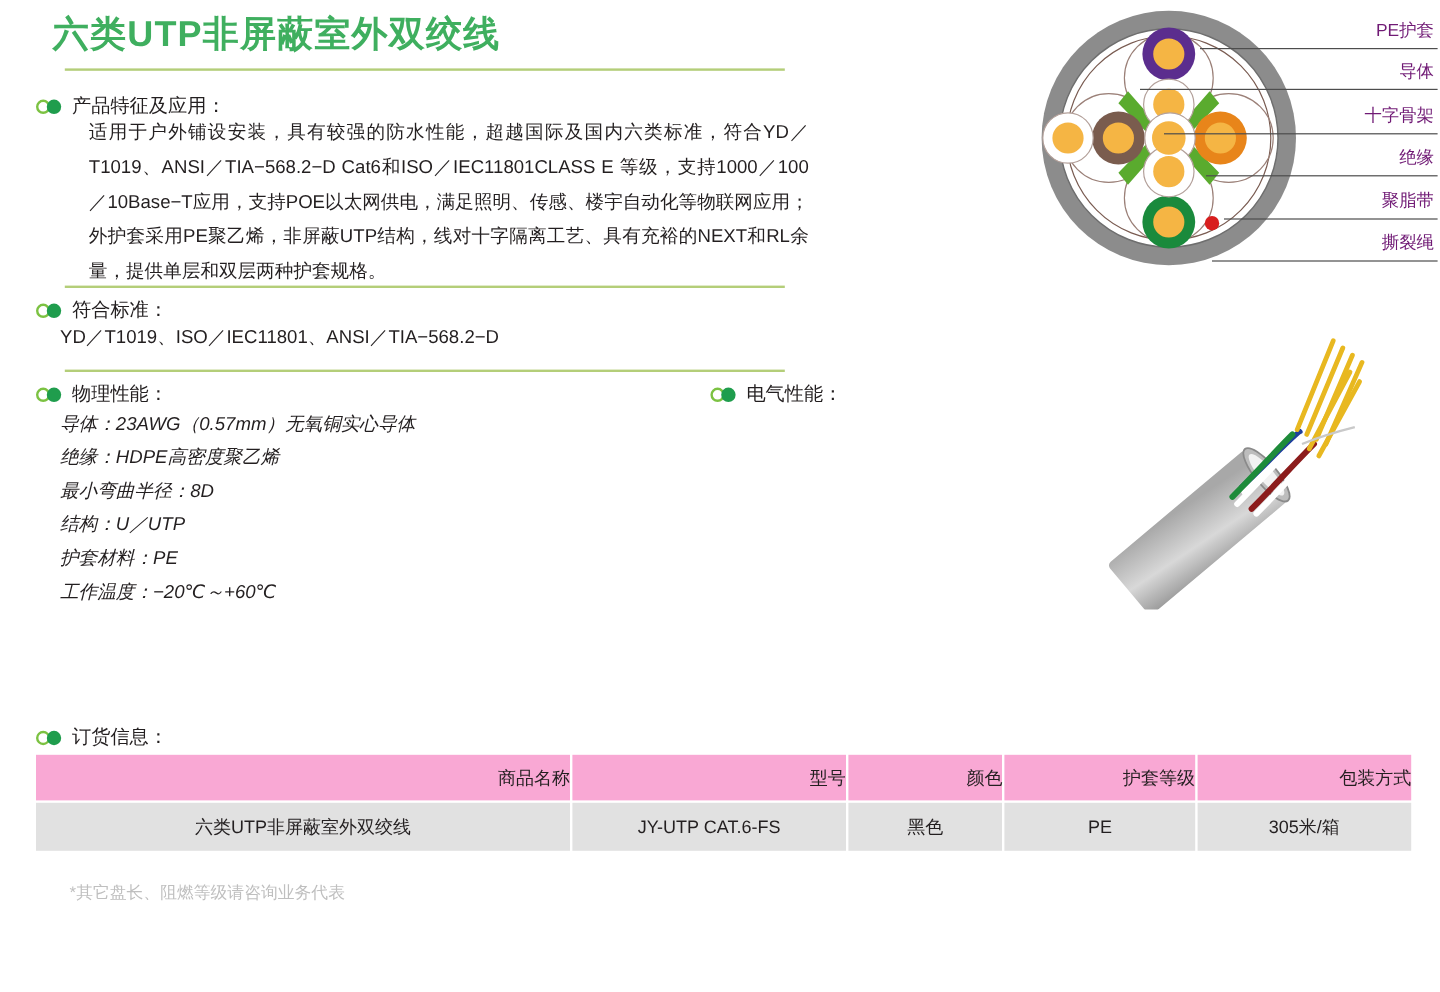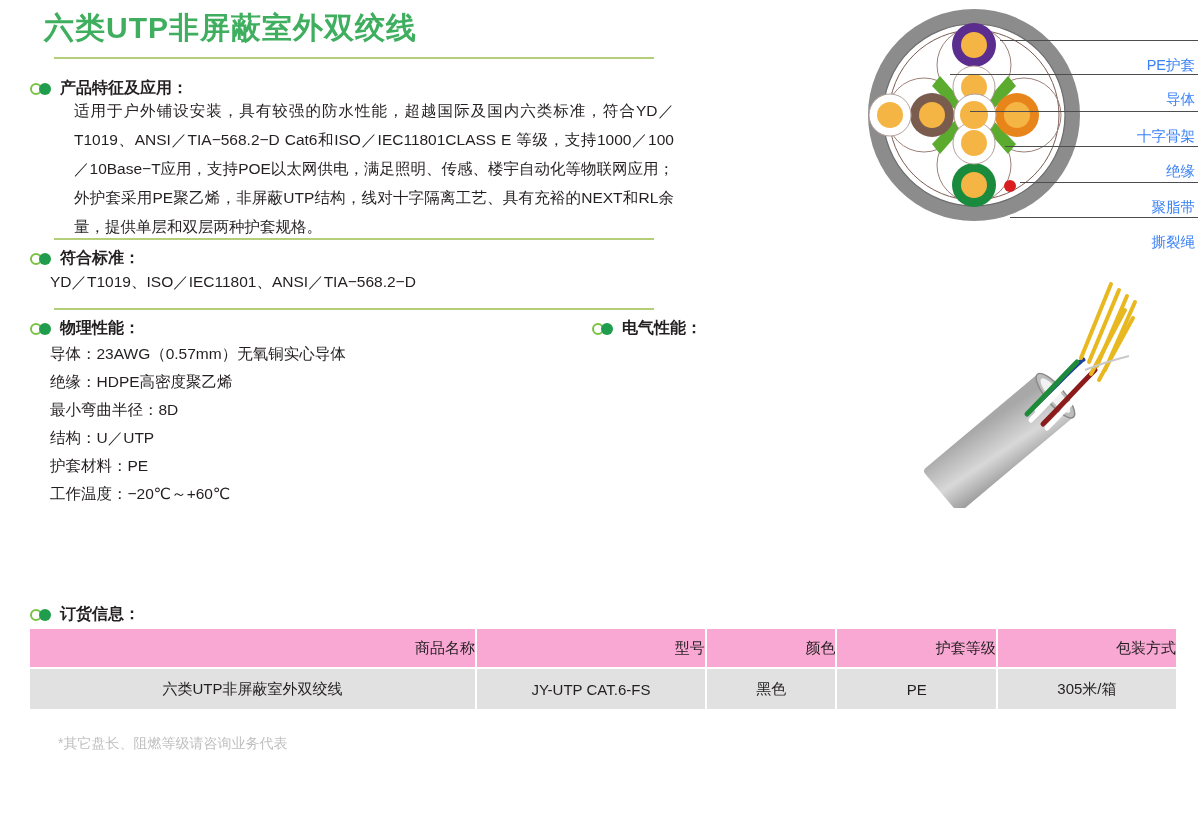--- a/index.html
+++ b/index.html
@@ -39,41 +39,41 @@
   }
   .bullet .dot {
     position:absolute; left:9px; top:0;
     width:12px; height:12px; border-radius:50%;
     background:#1f9d4d;
   }
 
   
   .sec-head {
     position:absolute;
-    font-size:16px; font-weight:bold; color:#231f20;
+    font-size:16px; font-weight:normal; color:#231f20;
     white-space:nowrap;
   }
   .sec-head .txt { vertical-align:middle; }
 
   
   .body-txt {
     position:absolute;
     font-size:15.5px; line-height:28px;
     color:#231f20;
   }
   .body-txt p { white-space:nowrap; }
   .para { white-space:normal !important; text-align:justify; }
 
   
   .xsec { position:absolute; left:862px; top:2px; width:230px; height:225px; }
 
   
   .callouts { position:absolute; left:1040px; top:0px; width:158px; height:225px; }
   .callout { position:absolute; right:3px; white-space:nowrap;
-             font-size:14.5px; color:#3b82f6;margin-top:40px; }
+             font-size:14.5px; color:#701a75; }
   .lead { position:absolute; height:1px; background:#4d4d4d; }
 
   
   .photo { position:absolute; left:885px; top:278px; width:300px; height:230px; }
 
   
   .order-table {
     position:absolute; left:28px; top:627px;
     width:1150px;
     border-collapse:separate; border-spacing:2px 2px;
@@ -113,21 +113,21 @@
   <div class="sec-head" style="left:30px; top:248px;">
     <span class="bullet"><span class="ring"></span><span class="dot"></span></span><span class="txt">符合标准：</span>
   </div>
   <div class="body-txt" style="left:50px; top:268px;">
     <p>YD／T1019、ISO／IEC11801、ANSI／TIA−568.2−D</p>
   </div>
 
   <div class="sec-head" style="left:30px; top:318px;">
     <span class="bullet"><span class="ring"></span><span class="dot"></span></span><span class="txt">物理性能：</span>
   </div>
-  <div class="body-txt" style="left:50px; top:340px;">
+  <div class="body-txt" style="left:50px; top:340px;font-style:italic;">
     <p>导体：23AWG（0.57mm）无氧铜实心导体</p>
     <p>绝缘：HDPE高密度聚乙烯</p>
     <p>最小弯曲半径：8D</p>
     <p>结构：U／UTP</p>
     <p>护套材料：PE</p>
     <p>工作温度：−20℃～+60℃</p>
   </div>
 
   <div class="sec-head" style="left:592px; top:318px;">
     <span class="bullet"><span class="ring"></span><span class="dot"></span></span><span class="txt">电气性能：</span>

